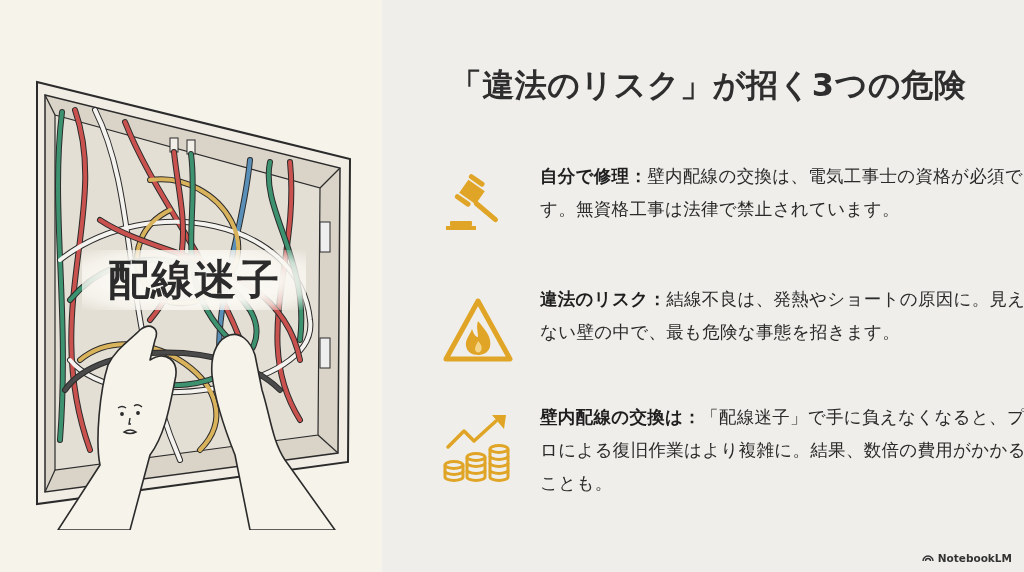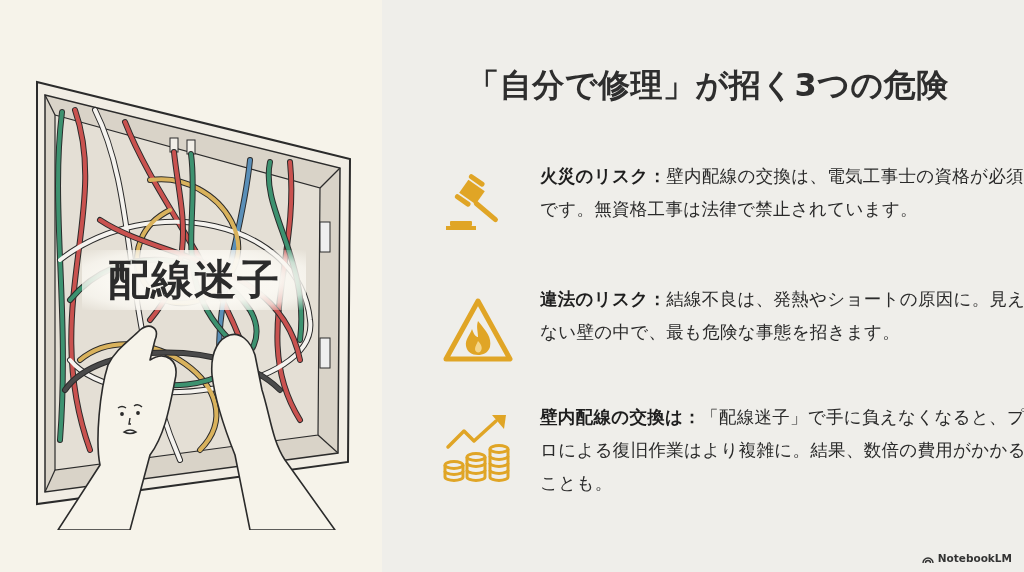--- a/index.html
+++ b/index.html
@@ -31,21 +31,21 @@
   .risk .text {
     position: absolute; left: 100px; top: 0; width: 490px;
     font-size: 17.5px; line-height: 33px; color: #2a2a2a; letter-spacing: 0.3px;
   }
   .risk .text b { font-weight: bold; color: #1e1e1e; }
   .risk-1 { top: 160px; }
   .risk-2 { top: 283px; }
   .risk-3 { top: 401px; }
   .brand {
     position: absolute; right: 12px; bottom: 8px;
-    display: flex; align-items: flex-end; gap: 4px;
+    display: flex; align-items: flex-start; gap: 4px;
     font-size: 10.5px; font-weight: bold; color: #333;
   }
   .brand svg { width: 12px; height: 10px; }
 </style>
 </head>
 <body>
 
 <div class="left-panel">
   <div class="illus">
     <svg viewBox="0 0 382 470" xmlns="http://www.w3.org/2000/svg">
@@ -117,37 +117,37 @@
         <circle cx="122" cy="354" r="1.2" fill="#2b2b2b"></circle>
         <circle cx="138" cy="353" r="1.2" fill="#2b2b2b"></circle>
         <path d="M130,358 l-1,6 l2,0"></path>
         <path d="M124,372 q6,-4 12,0 q-6,3 -12,0z" fill="#fff"></path>
       </g>
     </svg>
   </div>
   <div class="illus-label">配線迷子</div>
 </div>
 
-<div class="title">「自分で修理」が招く3つの危険</div>
+<div class="title">「違法のリスク」が招く3つの危険</div>
 
 <div class="risk risk-1">
   <div class="icon">
     <svg viewBox="0 0 76 76" xmlns="http://www.w3.org/2000/svg">
       <g fill="#e0a526">
         <rect x="28" y="8" width="18" height="5" rx="2.5" transform="rotate(35 37 10)"></rect>
         <rect x="14" y="28" width="18" height="5" rx="2.5" transform="rotate(35 23 30)"></rect>
         <rect x="22" y="14" width="20" height="16" transform="rotate(35 32 22)"></rect>
         <rect x="36" y="30" width="30" height="5" rx="2.5" transform="rotate(40 36 30)"></rect>
         <rect x="6" y="56" width="30" height="4"></rect>
         <rect x="10" y="51" width="22" height="5" rx="1"></rect>
       </g>
     </svg>
   </div>
   <div class="text">
-    <b>火災のリスク：</b><span>壁内配線の交換は、電気工事士の資格が必須です。無資格工事は法律で禁止されています。</span>
+    <b>自分で修理：</b><span>壁内配線の交換は、電気工事士の資格が必須です。無資格工事は法律で禁止されています。</span>
   </div>
 </div>
 
 <div class="risk risk-2">
   <div class="icon">
     <svg viewBox="0 0 76 76" xmlns="http://www.w3.org/2000/svg">
       <path d="M38,8 L70,66 L6,66 Z" fill="none" stroke="#e0a526" stroke-width="5" stroke-linejoin="round"></path>
       <path d="M38,28 C46,38 52,44 50,54 C48,60 43,62 38,62 C32,62 27,59 26,53 C25,46 30,42 32,36 C34,42 36,44 38,44 C38,38 36,34 38,28 Z" fill="#e0a526"></path>
       <path d="M38,48 C42,52 43,56 40,59 C38,60 35,59 35,56 C35,53 37,51 38,48 Z" fill="#f4d58a"></path>
     </svg>

